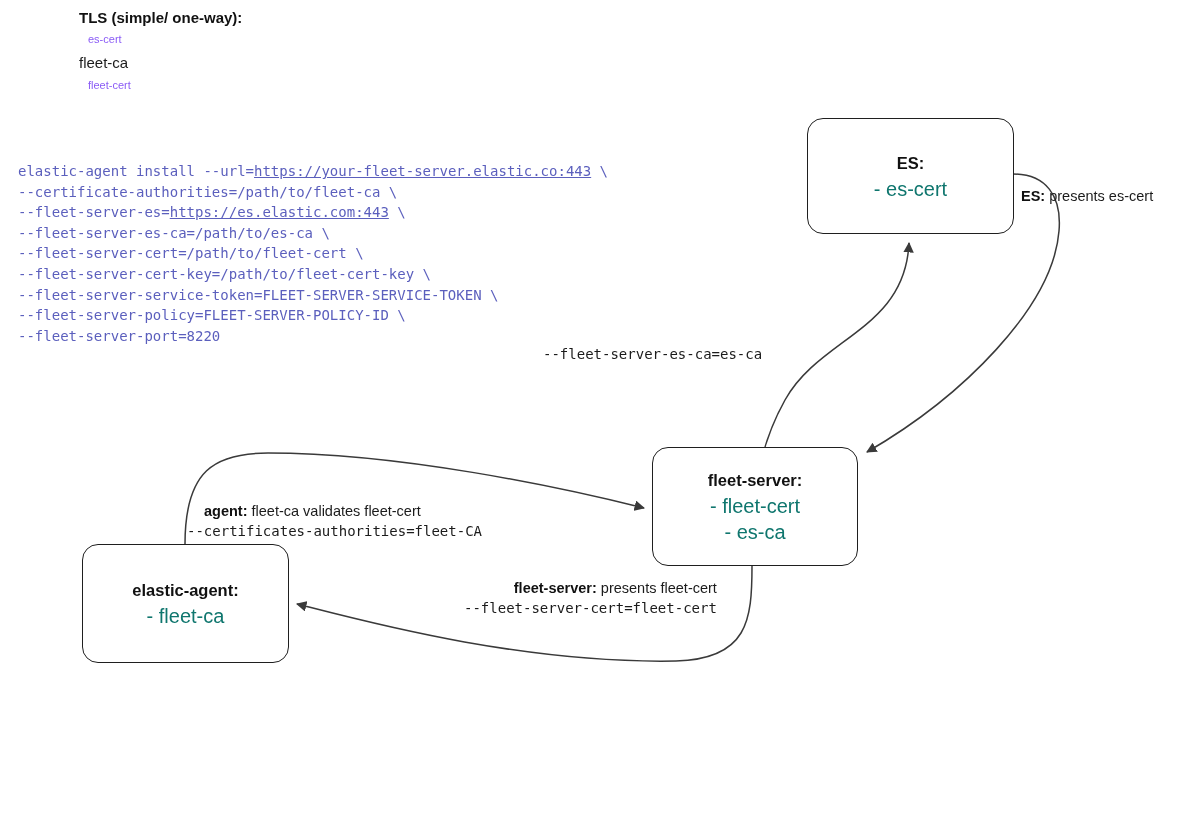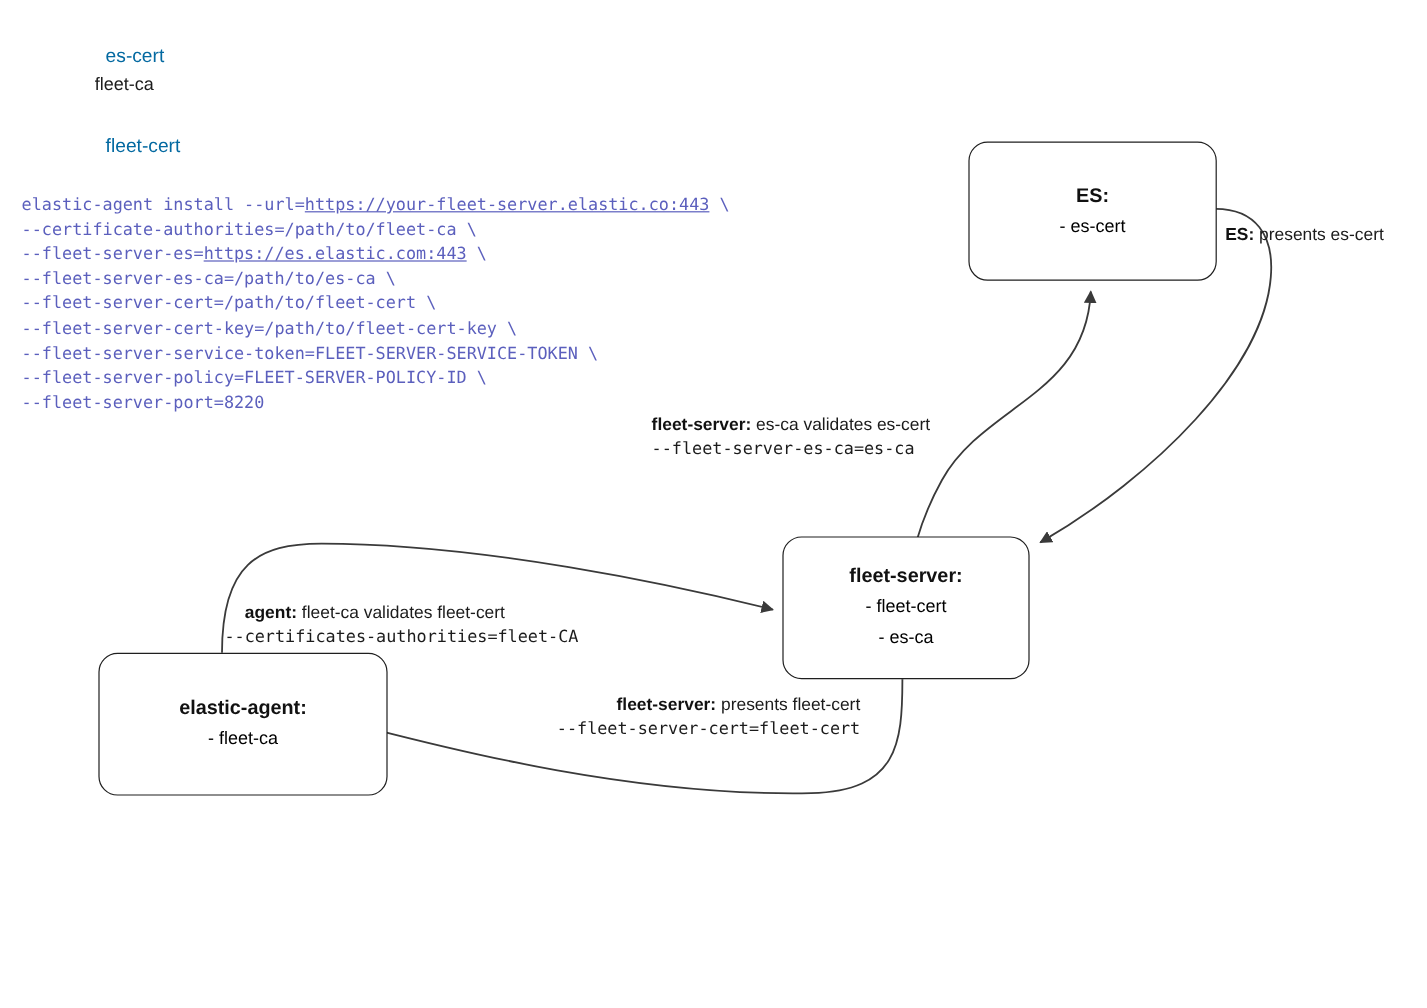--- a/index.html
+++ b/index.html
@@ -10,44 +10,44 @@
     color:#1b1b1b;
     -webkit-font-smoothing:antialiased;
   }
   .layer{position:absolute;left:0;top:0;width:1189px;height:840px;}
   svg.layer{pointer-events:none;}
 
   
   #tls-legend{position:absolute;left:79px;top:7px;width:330px;}
   #tls-legend .ttl{font-size:15px;font-weight:bold;line-height:21px;color:#111;}
   #tls-legend .l1{font-size:15px;line-height:23px;color:#1b1b1b;}
-  #tls-legend .l2{font-size:16px;line-height:23px;color:#0369a1;padding-left:9px;margin-top:29px;}
+  #tls-legend .l2{font-size:11px;line-height:23px;color:#8b5cf6;padding-left:9px;}
 
   
   #command-block{
     position:absolute;left:18px;top:161px;
     font-family:"DejaVu Sans Mono","Liberation Mono",monospace;
     font-size:14px;line-height:20.6px;color:#5b5fbd;
     white-space:pre;letter-spacing:0px;
   }
   #command-block .cmd-line{white-space:pre;}
   #command-block .u{text-decoration:underline;}
 
   
   .node{
     position:absolute;border:1.6px solid #1f1f1f;border-radius:16px;
     background:#fff;box-sizing:border-box;
     display:flex;flex-direction:column;align-items:center;justify-content:center;
   }
   .node .n-title{font-size:16.5px;font-weight:bold;color:#111;line-height:25px;}
-  .node .n-line{font-size:15px;color:#000000;line-height:26px;text-align:right;}
+  .node .n-line{font-size:20px;color:#0f766e;line-height:26px;text-align:right;}
 
   #node-es{left:807px;top:118px;width:207px;height:116px;}
   #node-fleet-server{left:652px;top:447px;width:206px;height:119px;}
-  #node-elastic-agent{left:82px;top:544px;width:241px;height:119px;}
+  #node-elastic-agent{left:82px;top:544px;width:207px;height:119px;}
 
   
   .edge-label{position:absolute;}
   .edge-label .ln1{font-size:14.5px;line-height:20px;color:#1b1b1b;white-space:nowrap;}
   .edge-label .ln1 b{font-weight:bold;color:#111;}
   .edge-label .ln2{
     font-family:"DejaVu Sans Mono","Liberation Mono",monospace;
     font-size:14px;line-height:21px;color:#1b1b1b;white-space:nowrap;
   }
   #label-es-presents{left:1021px;top:145px;margin-top:41px;}
@@ -71,20 +71,21 @@
   <path d="M 752 566 C 752 500 756 452 785 400 C 820 337 905 330 909 243" fill="none" stroke="#3a3a3a" stroke-width="1.5" marker-end="url(#arrowhead)"></path>
 
   <path d="M 1013 174 C 1046 174 1062 196 1059 231 C 1053 307 962 397 867 452" fill="none" stroke="#3a3a3a" stroke-width="1.5" marker-end="url(#arrowhead)"></path>
 
   <path d="M 185 544 C 185 470 215 453 268 453 C 400 453 560 487 644 508" fill="none" stroke="#3a3a3a" stroke-width="1.5" marker-end="url(#arrowhead)"></path>
 
   <path d="M 752 566 C 752 620 748 659 676 661 C 520 664 360 620 297 604" fill="none" stroke="#3a3a3a" stroke-width="1.5" marker-end="url(#arrowhead)"></path>
 </svg>
 
 <div id="tls-legend">
+  <div class="ttl">TLS (simple/ one-way):</div>
   <div class="l2">es-cert</div>
   <div class="l1">fleet-ca</div>
   <div class="l2">fleet-cert</div>
 </div>
 
 <div id="command-block" style="color: rgb(91, 95, 189);"><div class="cmd-line"><span>elastic-agent install --url=</span><span class="u">https://your-fleet-server.elastic.co:443</span><span> \</span></div><div class="cmd-line"><span>--certificate-authorities=/path/to/fleet-ca \</span></div><div class="cmd-line"><span>--fleet-server-es=</span><span class="u">https://es.elastic.com:443</span><span> \</span></div><div class="cmd-line"><span>--fleet-server-es-ca=/path/to/es-ca \</span></div><div class="cmd-line"><span>--fleet-server-cert=/path/to/fleet-cert \</span></div><div class="cmd-line"><span>--fleet-server-cert-key=/path/to/fleet-cert-key \</span></div><div class="cmd-line"><span>--fleet-server-service-token=FLEET-SERVER-SERVICE-TOKEN \</span></div><div class="cmd-line"><span>--fleet-server-policy=FLEET-SERVER-POLICY-ID \</span></div><div class="cmd-line"><span>--fleet-server-port=8220</span></div></div>
 
 <div class="node" id="node-es">
   <div class="n-title">ES:</div>
   <div class="n-line">- es-cert</div>
@@ -101,23 +102,20 @@
   <div class="n-line">- fleet-ca</div>
 </div>
 
 <div class="edge-label" id="label-es-presents">
   <div class="ln1">
     <b>ES:</b><span> presents es-cert</span>
   </div>
 </div>
 
 <div class="edge-label" id="label-fs-validates">
-  <div class="ln1">
-    <b>fleet-server:</b><span> es-ca validates es-cert</span>
-  </div>
   <div class="ln2">--fleet-server-es-ca=es-ca</div>
 </div>
 
 <div class="edge-label" id="label-agent-validates">
   <div class="ln1">
     <b>agent:</b><span> fleet-ca validates fleet-cert</span>
   </div>
   <div class="ln2">--certificates-authorities=fleet-CA</div>
 </div>
 

